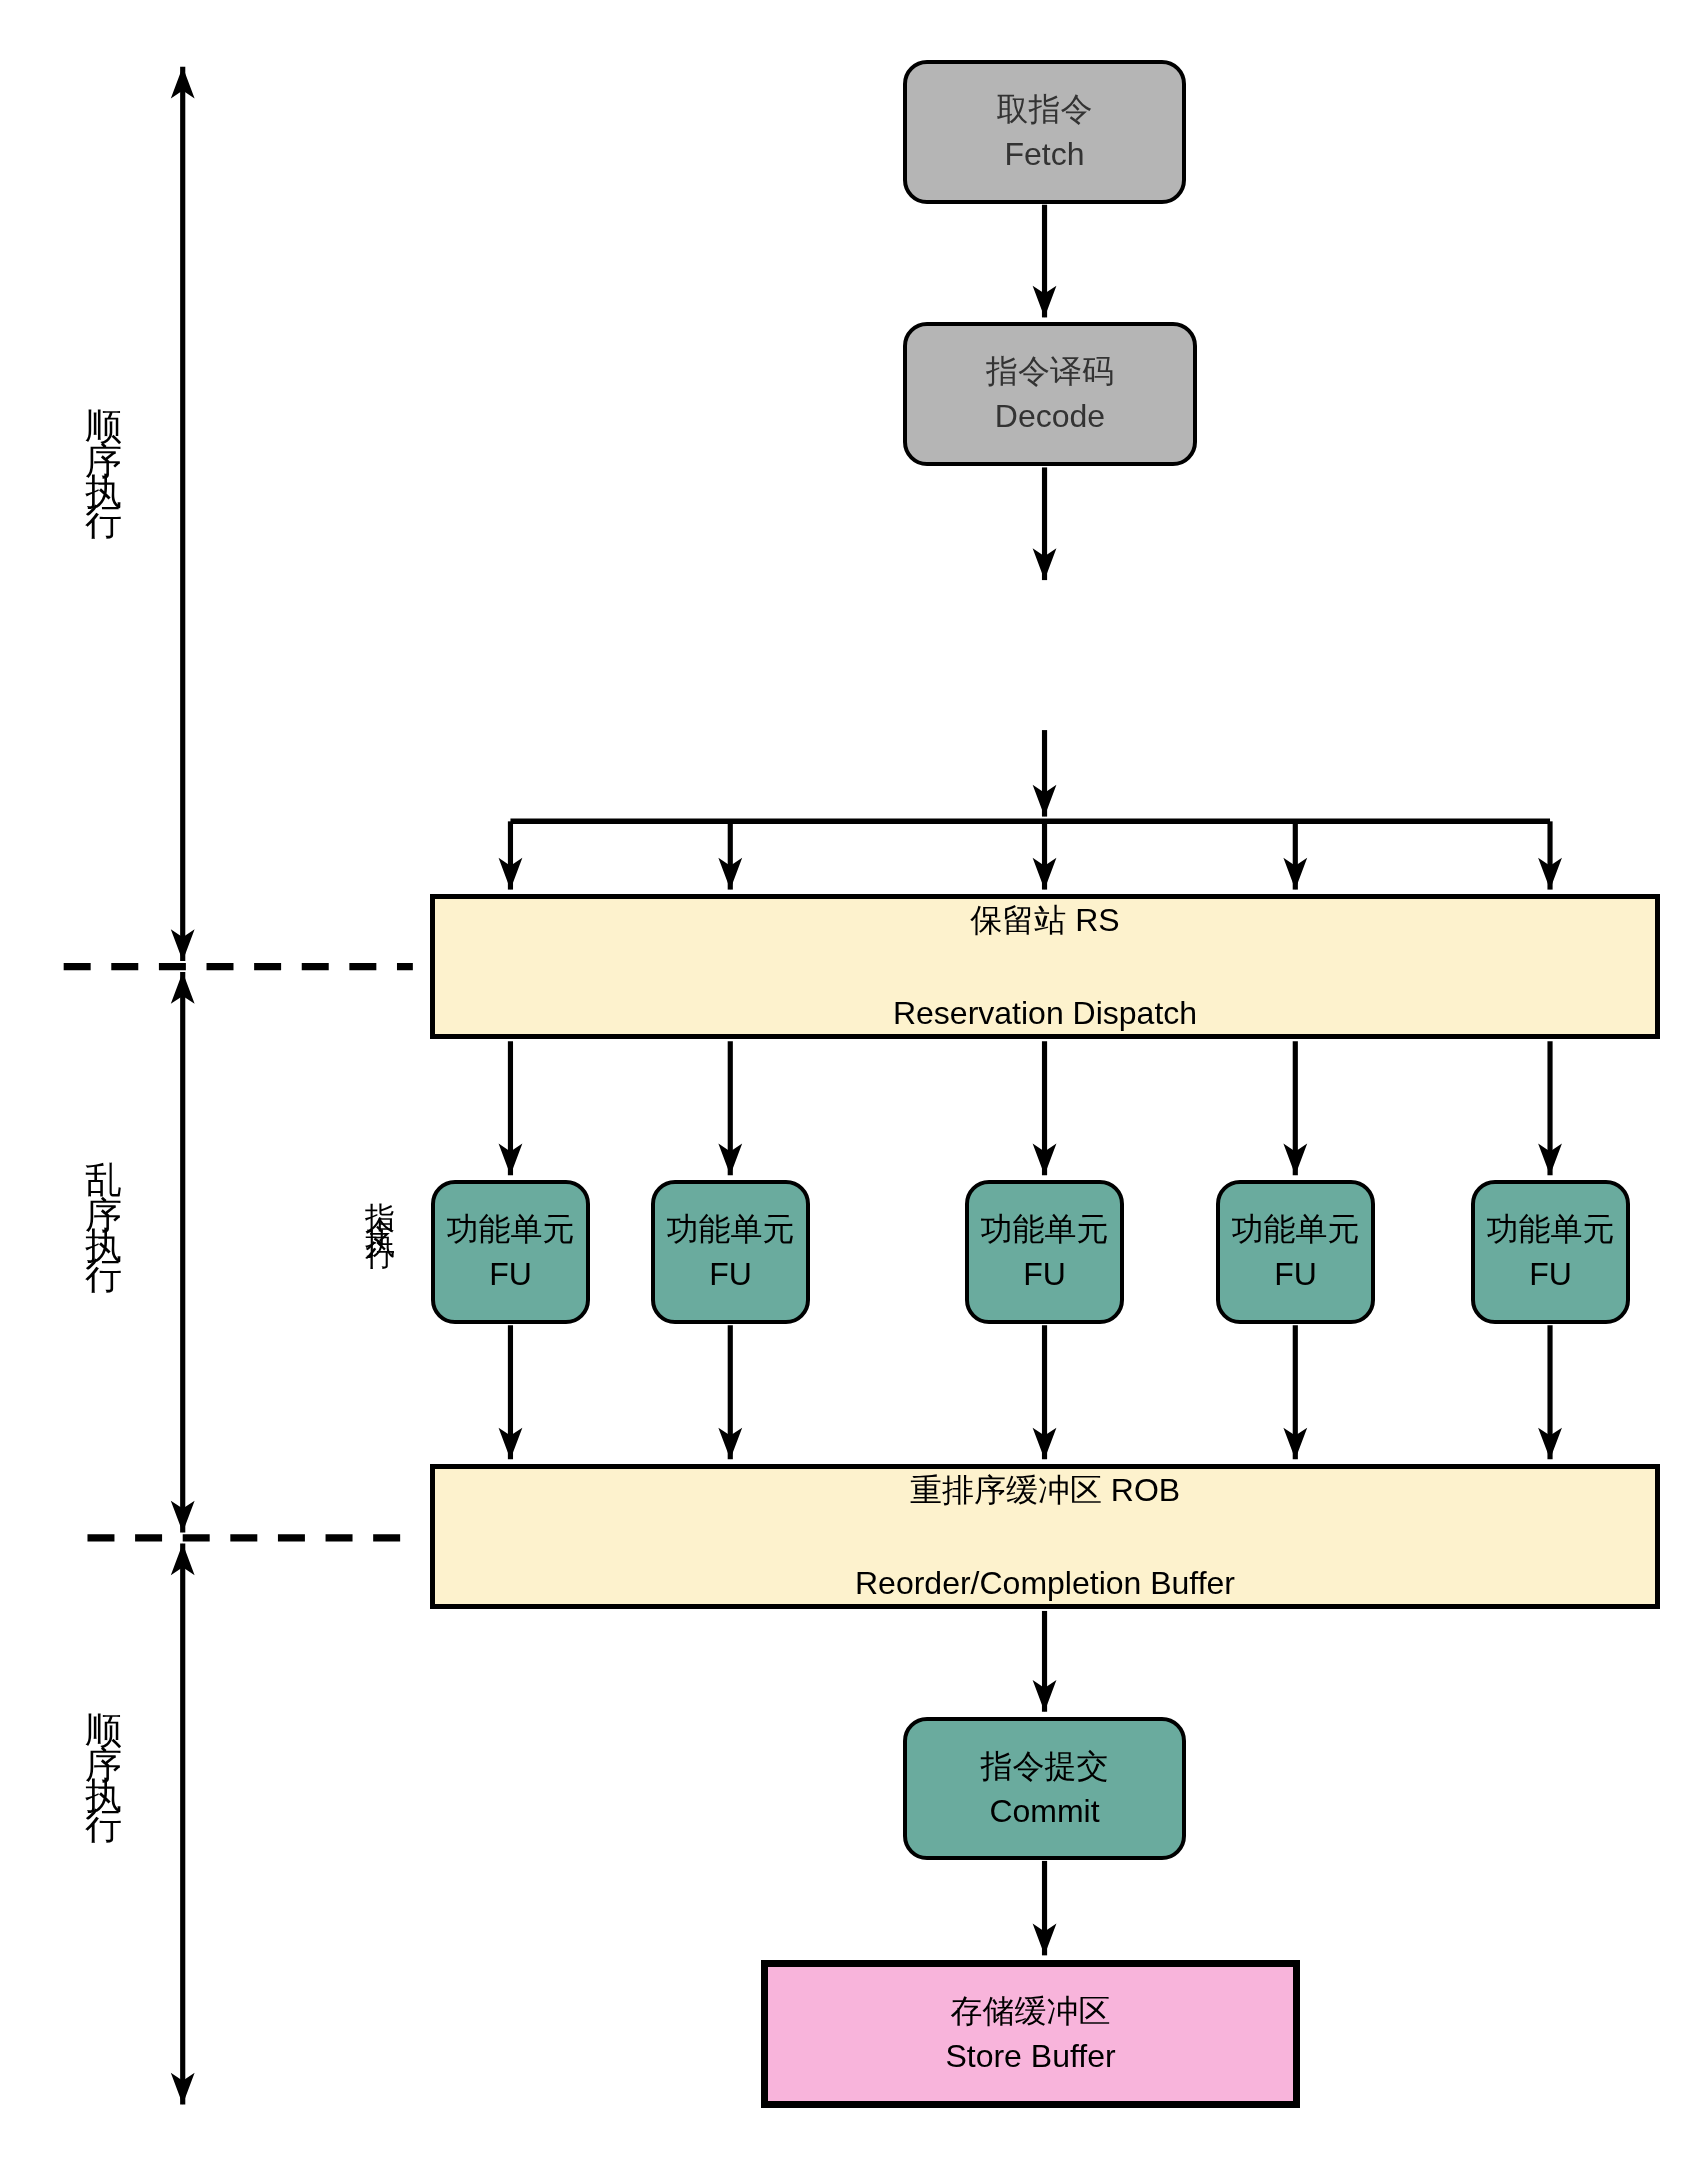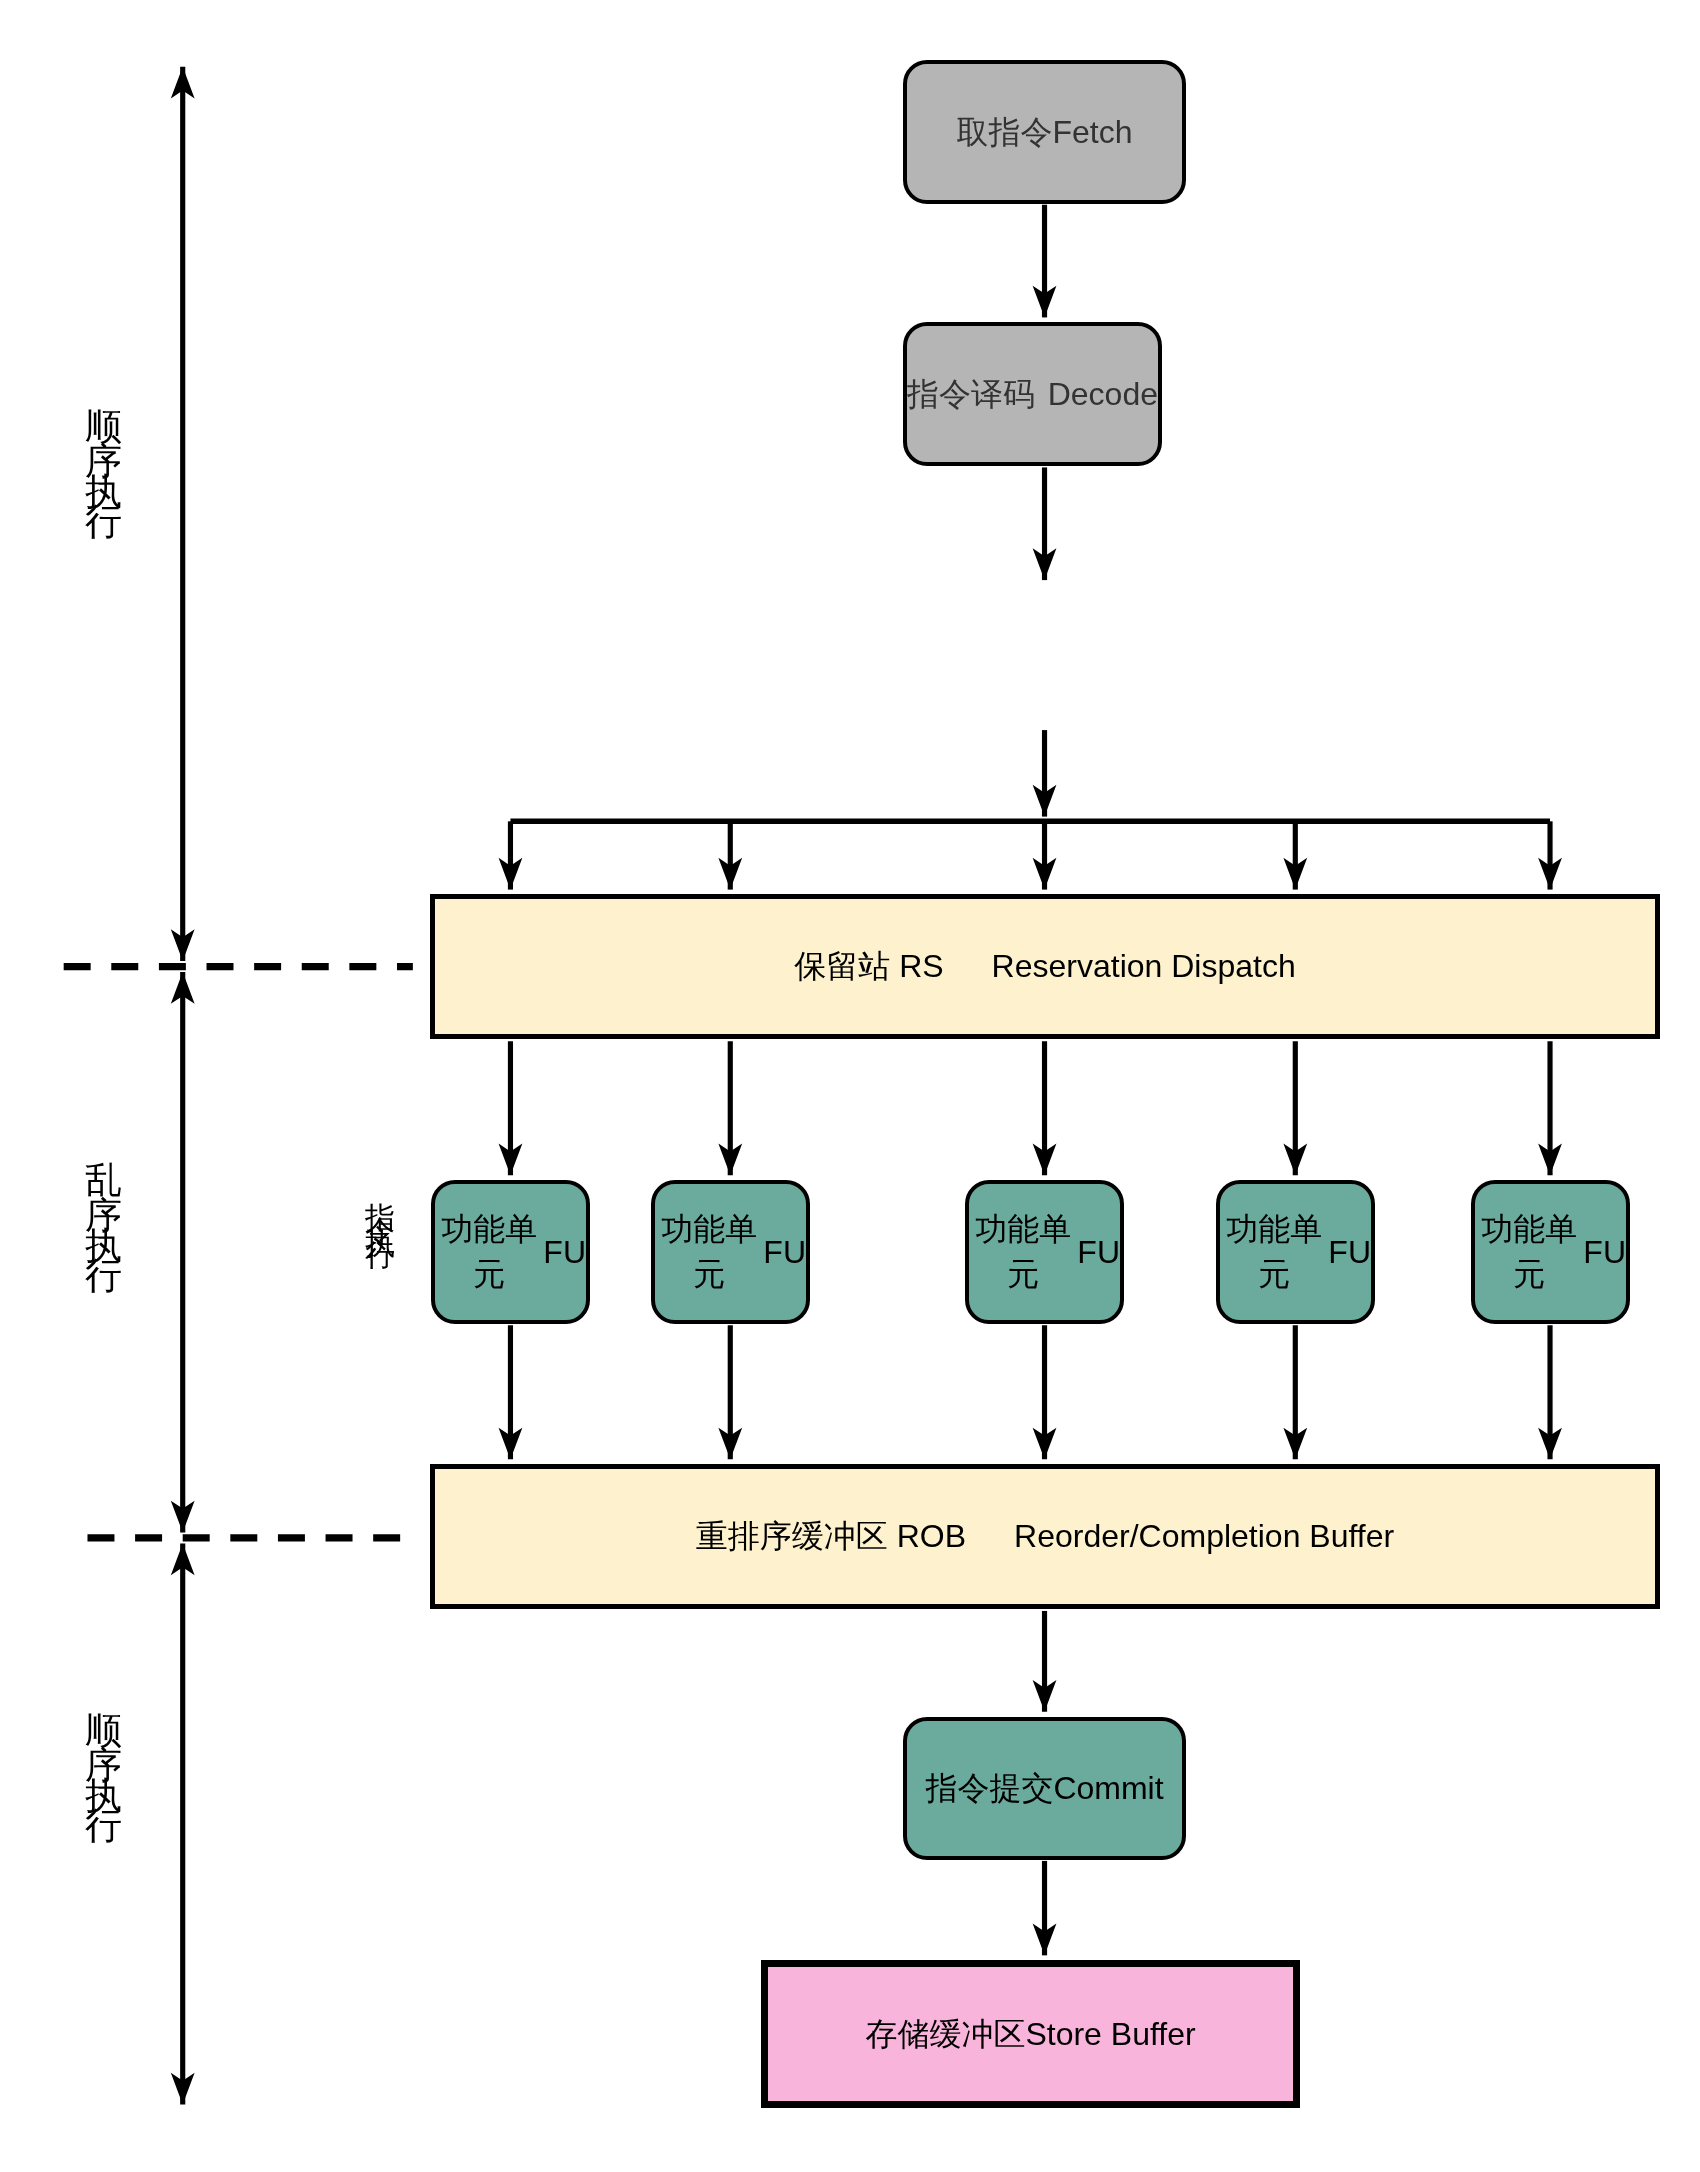--- a/index.html
+++ b/index.html
@@ -10,21 +10,21 @@
     font-family: "Liberation Sans", sans-serif;
   }
   #stage { position: absolute; inset: 0; width: 1701px; height: 2172px; }
   svg.wires { position: absolute; left: 0; top: 0; width: 1701px; height: 2172px; }
   .line { stroke: #000; stroke-width: 6.5; fill: none; }
   .bar  { stroke: #000; stroke-width: 7; fill: none; }
   .dash { stroke: #000; stroke-width: 9; fill: none; stroke-dasharray: 34 26; }
 
   .node {
     position: absolute; box-sizing: border-box;
-    display: flex; flex-direction: row;
+    display: flex; flex-direction: column;
     align-items: center; justify-content: center;
     text-align: center;
     font-size: 32px; line-height: 1.4; color: #000;
     background: #fff;
   }
   .rounded { border: 4.8px solid #000; border-radius: 24px; }
   .gray   { background: #b5b5b5; color: #333333; }
   .teal   { background: #6aab9e; }
   .yellow { background: #fdf2cd; border: 5.6px solid #000; gap: 48px; }
   .pink   { background: #f8b4db; border: 7.1px solid #000; }
@@ -89,21 +89,21 @@
   <div class="vlabel" style="left:78px; top:379px;">顺序执行</div>
   <div class="vlabel" style="left:78px; top:1133px;">乱序执行</div>
   <div class="vlabel" style="left:78px; top:1683px;">顺序执行</div>
   <div class="vlabel small" style="left:359px; top:1179px;">指令执行</div>
 
   <div class="node rounded gray" style="left:903px; top:60px; width:283px; height:144px;">
     <div>取指令</div>
     <div>Fetch</div>
   </div>
 
-  <div class="node rounded gray" style="left:903px; top:322px; width:259px; height:144px;justify-content:space-between;">
+  <div class="node rounded gray" style="left:903px; top:322px; width:294px; height:144px;">
     <div>指令译码</div>
     <div>Decode</div>
   </div>
 
 
   <div class="node yellow" style="left:430px; top:894px; width:1230px; height:145px;">
     <div>保留站 RS</div>
     <div>Reservation Dispatch</div>
   </div>
 

